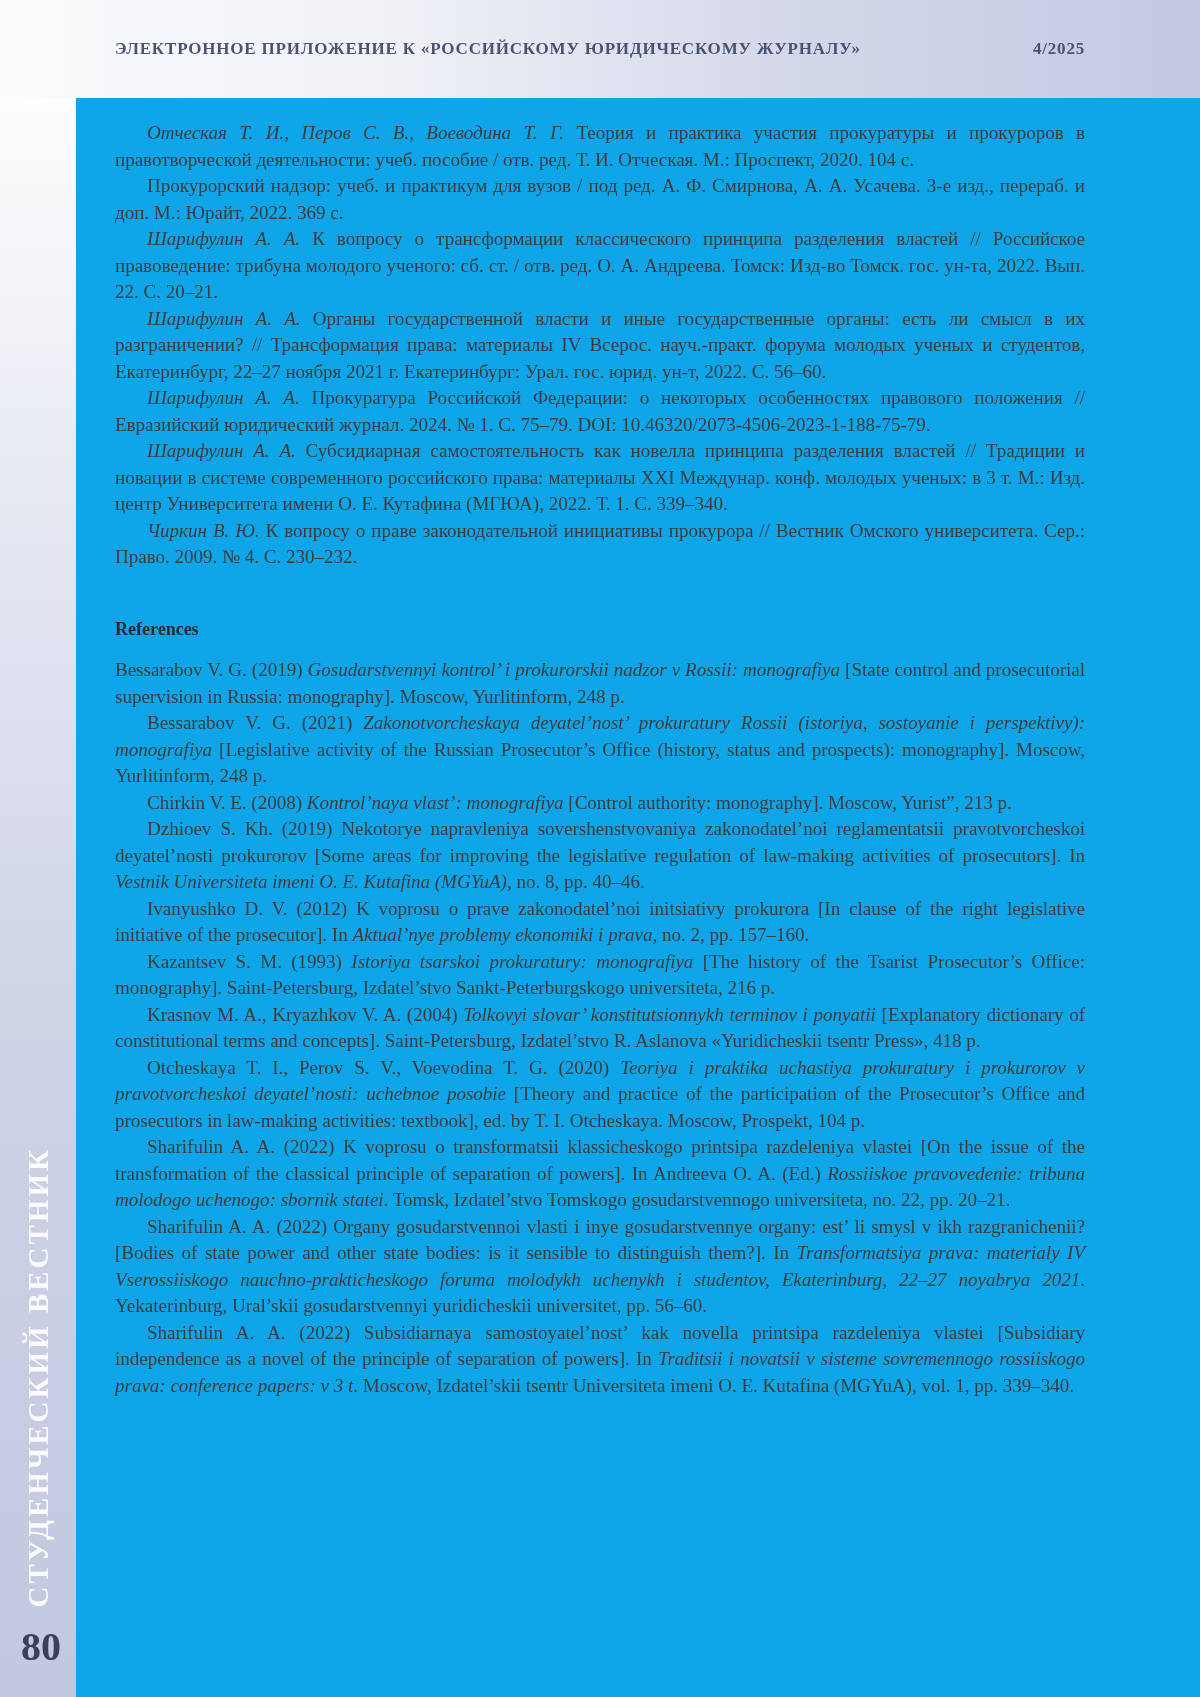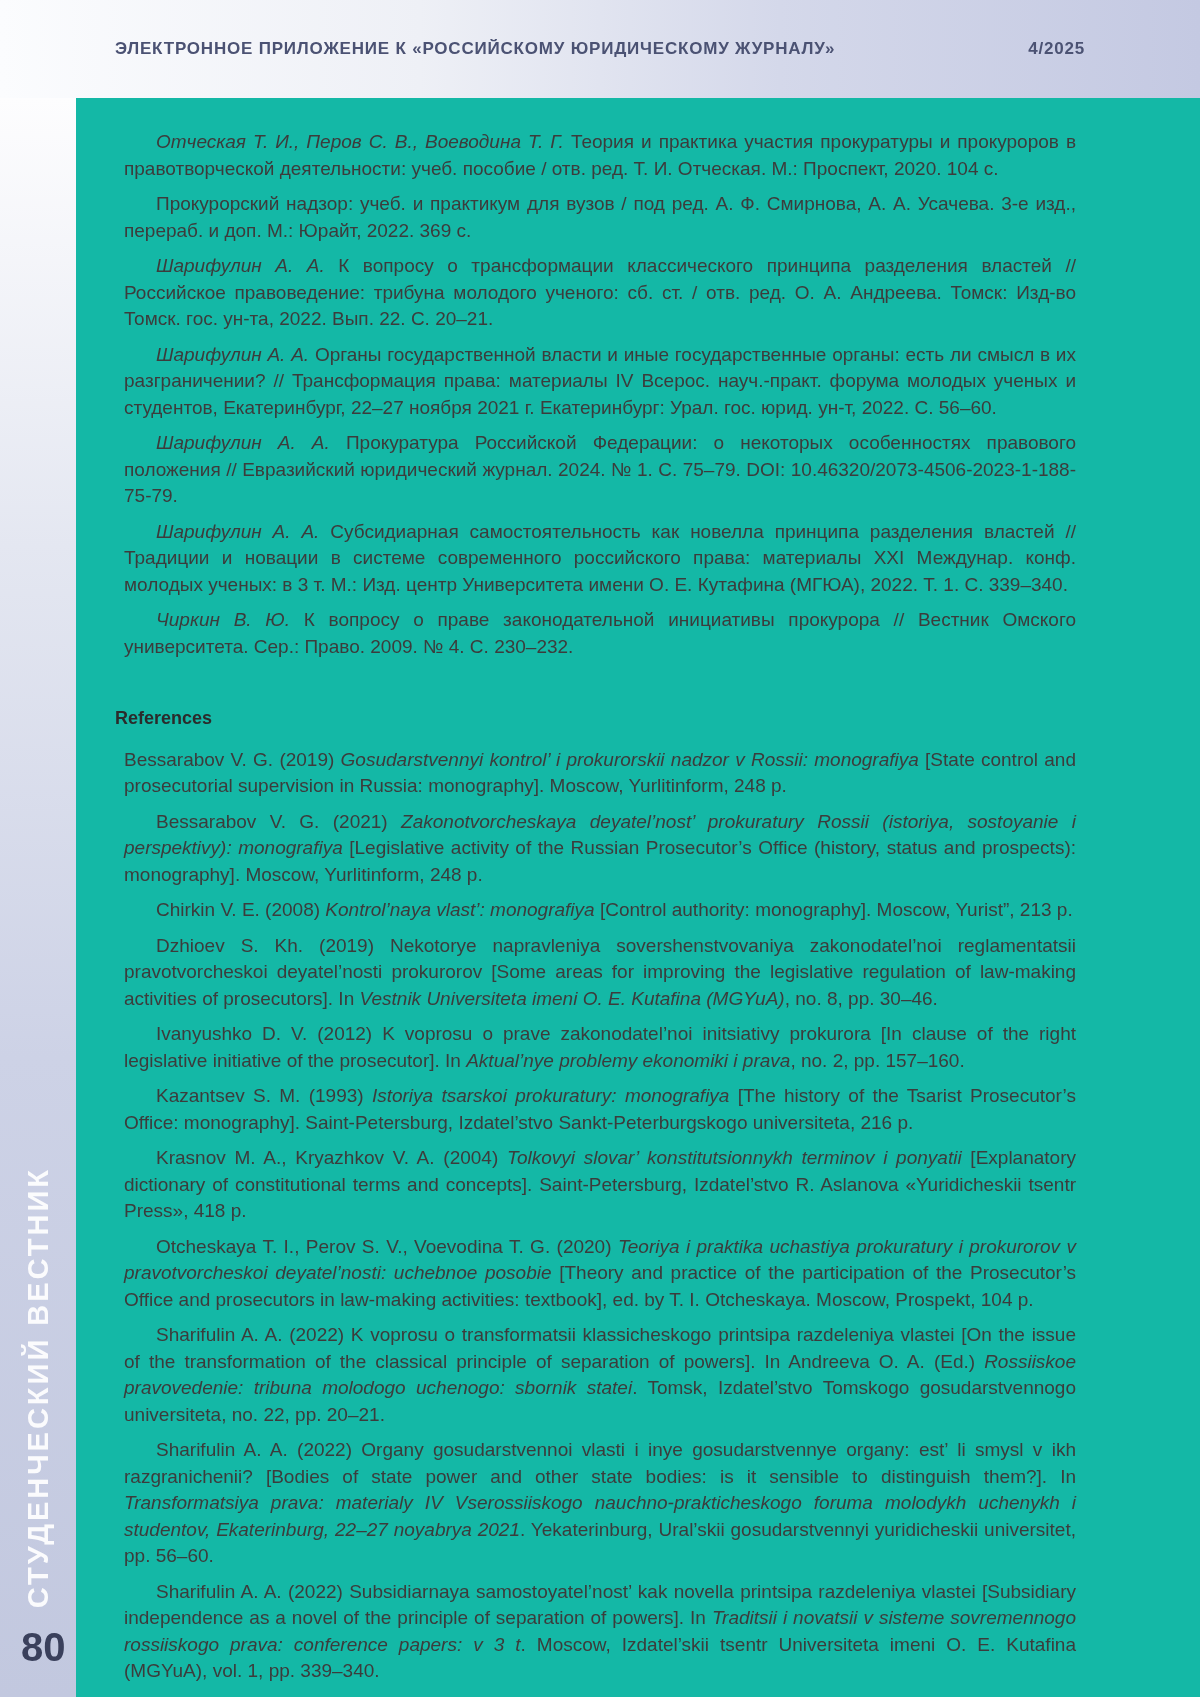--- a/index.html
+++ b/index.html
@@ -5,22 +5,22 @@
   html, body {
     margin: 0;
     padding: 0;
     background: #ffffff;
   }
   .page {
     position: relative;
     width: 1200px;
     height: 1697px;
     overflow: hidden;
-    background: #14b8a6;
-    font-family: Liberation Sans, sans-serif;
+    background: #0ea5e9;
+    font-family: Liberation Serif, serif;
   }
   
   .header-band {
     position: absolute;
     left: 0; top: 0;
     width: 1200px; height: 98px;
     background: linear-gradient(90deg, #fbfcfe 0%, #eef0f6 35%, #d4d8ea 65%, #c4c9e2 100%);
     display: flex;
     align-items: center;
     justify-content: space-between;
@@ -70,21 +70,21 @@
   .content {
     position: absolute;
     left: 115px;
     top: 120px;
     width: 970px;
     color: #3c3c3c;
     font-size: 19px;
     line-height: 26.5px;
   }
   .para {
-    margin: 9px;
+    margin: 0;
     text-align: justify;
     text-indent: 32px;
   }
   .para.noindent {
     text-indent: 0;
   }
   .para i {
     font-style: italic;
   }
   .references-heading {
@@ -119,21 +119,21 @@
         <p class="para"><i>Шарифулин А. А.</i><span> Органы государственной власти и иные государственные органы: есть ли смысл в их разграничении? // Трансформация права: материалы IV Всерос. науч.-практ. форума молодых ученых и студентов, Екатеринбург, 22–27 ноября 2021 г. Екатеринбург: Урал. гос. юрид. ун-т, 2022. С. 56–60.</span></p>
         <p class="para"><i>Шарифулин А. А.</i><span> Прокуратура Российской Федерации: о некоторых особенностях правового положения // Евразийский юридический журнал. 2024. № 1. С. 75–79. DOI: 10.46320/2073-4506-2023-1-188-75-79.</span></p>
         <p class="para"><i>Шарифулин А. А.</i><span> Субсидиарная самостоятельность как новелла принципа разделения властей // Традиции и новации в системе современного российского права: материалы XXI Междунар. конф. молодых ученых: в 3 т. М.: Изд. центр Университета имени О. Е. Кутафина (МГЮА), 2022. Т. 1. С. 339–340.</span></p>
         <p class="para"><i>Чиркин В. Ю.</i><span> К вопросу о праве законодательной инициативы прокурора // Вестник Омского университета. Сер.: Право. 2009. № 4. С. 230–232.</span></p>
       </div>
     <h2 class="references-heading">References</h2>
     <div>
         <p class="para noindent"><span>Bessarabov V. G. (2019) </span><i>Gosudarstvennyi kontrol’ i prokurorskii nadzor v Rossii: monografiya</i><span> [State control and prosecutorial supervision in Russia: monography]. Moscow, Yurlitinform, 248 p.</span></p>
         <p class="para"><span>Bessarabov V. G. (2021) </span><i>Zakonotvorcheskaya deyatel’nost’ prokuratury Rossii (istoriya, sostoyanie i perspektivy): monografiya</i><span> [Legislative activity of the Russian Prosecutor’s Office (history, status and prospects): monography]. Moscow, Yurlitinform, 248 p.</span></p>
         <p class="para"><span>Chirkin V. E. (2008) </span><i>Kontrol’naya vlast’: monografiya</i><span> [Control authority: monography]. Moscow, Yurist”, 213 p.</span></p>
-        <p class="para"><span>Dzhioev S. Kh. (2019) Nekotorye napravleniya sovershenstvovaniya zakonodatel’noi reglamentatsii pravotvorcheskoi deyatel’nosti prokurorov [Some areas for improving the legislative regulation of law-making activities of prosecutors]. In </span><i>Vestnik Universiteta imeni O. E. Kutafina (MGYuA)</i><span>, no. 8, pp. 30–46.</span></p>
+        <p class="para"><span>Dzhioev S. Kh. (2019) Nekotorye napravleniya sovershenstvovaniya zakonodatel’noi reglamentatsii pravotvorcheskoi deyatel’nosti prokurorov [Some areas for improving the legislative regulation of law-making activities of prosecutors]. In </span><i>Vestnik Universiteta imeni O. E. Kutafina (MGYuA)</i><span>, no. 8, pp. 40–46.</span></p>
         <p class="para"><span>Ivanyushko D. V. (2012) K voprosu o prave zakonodatel’noi initsiativy prokurora [In clause of the right legislative initiative of the prosecutor]. In </span><i>Aktual’nye problemy ekonomiki i prava</i><span>, no. 2, pp. 157–160.</span></p>
         <p class="para"><span>Kazantsev S. M. (1993) </span><i>Istoriya tsarskoi prokuratury: monografiya</i><span> [The history of the Tsarist Prosecutor’s Office: monography]. Saint-Petersburg, Izdatel’stvo Sankt-Peterburgskogo universiteta, 216 p.</span></p>
         <p class="para"><span>Krasnov M. A., Kryazhkov V. A. (2004) </span><i>Tolkovyi slovar’ konstitutsionnykh terminov i ponyatii</i><span> [Explanatory dictionary of constitutional terms and concepts]. Saint-Petersburg, Izdatel’stvo R. Aslanova «Yuridicheskii tsentr Press», 418 p.</span></p>
         <p class="para"><span>Otcheskaya T. I., Perov S. V., Voevodina T. G. (2020) </span><i>Teoriya i praktika uchastiya prokuratury i prokurorov v pravotvorcheskoi deyatel’nosti: uchebnoe posobie</i><span> [Theory and practice of the participation of the Prosecutor’s Office and prosecutors in law-making activities: textbook], ed. by T. I. Otcheskaya. Moscow, Prospekt, 104 p.</span></p>
         <p class="para"><span>Sharifulin A. A. (2022) K voprosu o transformatsii klassicheskogo printsipa razdeleniya vlastei [On the issue of the transformation of the classical principle of separation of powers]. In Andreeva O. A. (Ed.) </span><i>Rossiiskoe pravovedenie: tribuna molodogo uchenogo: sbornik statei</i><span>. Tomsk, Izdatel’stvo Tomskogo gosudarstvennogo universiteta, no. 22, pp. 20–21.</span></p>
         <p class="para"><span>Sharifulin A. A. (2022) Organy gosudarstvennoi vlasti i inye gosudarstvennye organy: est’ li smysl v ikh razgranichenii? [Bodies of state power and other state bodies: is it sensible to distinguish them?]. In </span><i>Transformatsiya prava: materialy IV Vserossiiskogo nauchno-prakticheskogo foruma molodykh uchenykh i studentov, Ekaterinburg, 22–27 noyabrya 2021</i><span>. Yekaterinburg, Ural’skii gosudarstvennyi yuridicheskii universitet, pp. 56–60.</span></p>
         <p class="para"><span>Sharifulin A. A. (2022) Subsidiarnaya samostoyatel’nost’ kak novella printsipa razdeleniya vlastei [Subsidiary independence as a novel of the principle of separation of powers]. In </span><i>Traditsii i novatsii v sisteme sovremennogo rossiiskogo prava: conference papers: v 3 t</i><span>. Moscow, Izdatel’skii tsentr Universiteta imeni O. E. Kutafina (MGYuA), vol. 1, pp. 339–340.</span></p>
       </div>
   </div>
 

